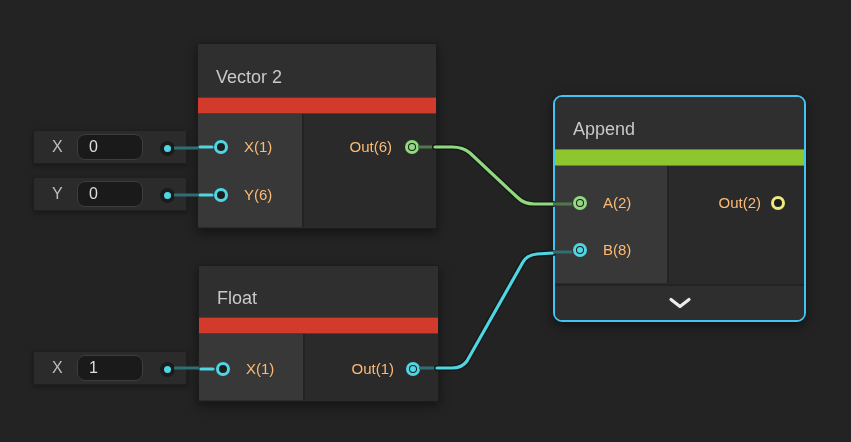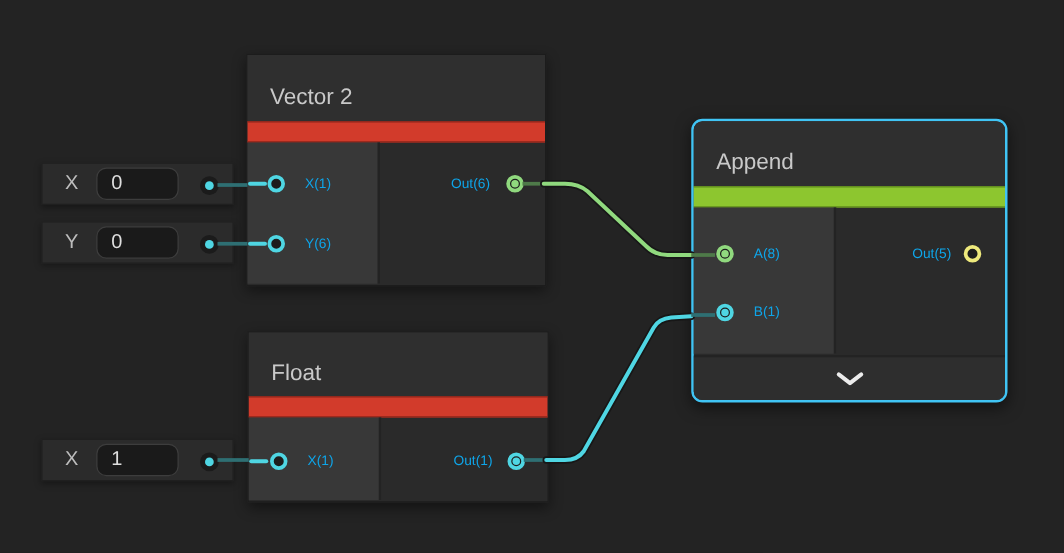--- a/index.html
+++ b/index.html
@@ -20,21 +20,21 @@
   }
   .stripe{height:17px;width:100%;}
   .stripe-red{background:var(--stripe-red,#d23b2b);border-top:1px solid #8c241a;border-bottom:1px solid #8c241a;box-sizing:border-box;}
   .stripe-green{background:var(--stripe-green,#8dc62f);border-top:1px solid #5f8a1d;border-bottom:1px solid #5f8a1d;box-sizing:border-box;}
   .node-body{position:relative;}
   .left-col{
     position:absolute;left:0;top:0;bottom:0;background:#383838;
     border-right:2px solid #232323;
   }
   .port-label{
-    position:absolute;height:20px;line-height:20px;font-size:11px;color:#0ea5e9;white-space:nowrap;
+    position:absolute;height:20px;line-height:20px;font-size:15px;color:#fdba74;white-space:nowrap;
   }
   
   .port{
     position:absolute;width:8px;height:8px;border-radius:50%;
     border:3px solid #888;background:#1d1d1d;
     display:flex;align-items:center;justify-content:center;
   }
   .port .dot{width:6px;height:6px;border-radius:50%;}
   .port-float{border-color:var(--float-type,#4fd6e3);}
   .port-float .dot{background:var(--float-type,#4fd6e3);}
@@ -119,26 +119,26 @@
   </div>
 
   <div class="node node-selected" style="left:553px;top:95px;width:249px;height:223px;">
     <div class="node-title" style="height:39px;line-height:39px;">Append</div>
     <div class="stripe stripe-green"></div>
     <div class="node-body" style="height:117px;">
       <div class="left-col" style="width:112px;"></div>
       <div class="port port-vec2" style="left:18px;top:30px;">
           <span class="dot"></span>
         </div>
-      <div class="port-label" style="left:48px;top:27px;">A(8)</div>
+      <div class="port-label" style="left:48px;top:27px;">A(2)</div>
       <div class="port port-float" style="left:18px;top:77px;">
           <span class="dot"></span>
         </div>
-      <div class="port-label" style="left:48px;top:74px;">B(1)</div>
-      <div class="port-label" style="right:43px;top:27px;">Out(5)</div>
+      <div class="port-label" style="left:48px;top:74px;">B(8)</div>
+      <div class="port-label" style="right:43px;top:27px;">Out(2)</div>
       <div class="port port-vec3" style="left:216px;top:30px;"></div>
     </div>
     <div class="collapse-bar">
       <button class="collapse-btn">
         <svg width="24" height="12" viewBox="0 0 24 12">
           <polyline points="3,2.5 12,9.5 21,2.5" fill="none" stroke="#ececec" stroke-width="3.2" stroke-linecap="round" stroke-linejoin="round"></polyline>
         </svg>
       </button>
     </div>
   </div>

